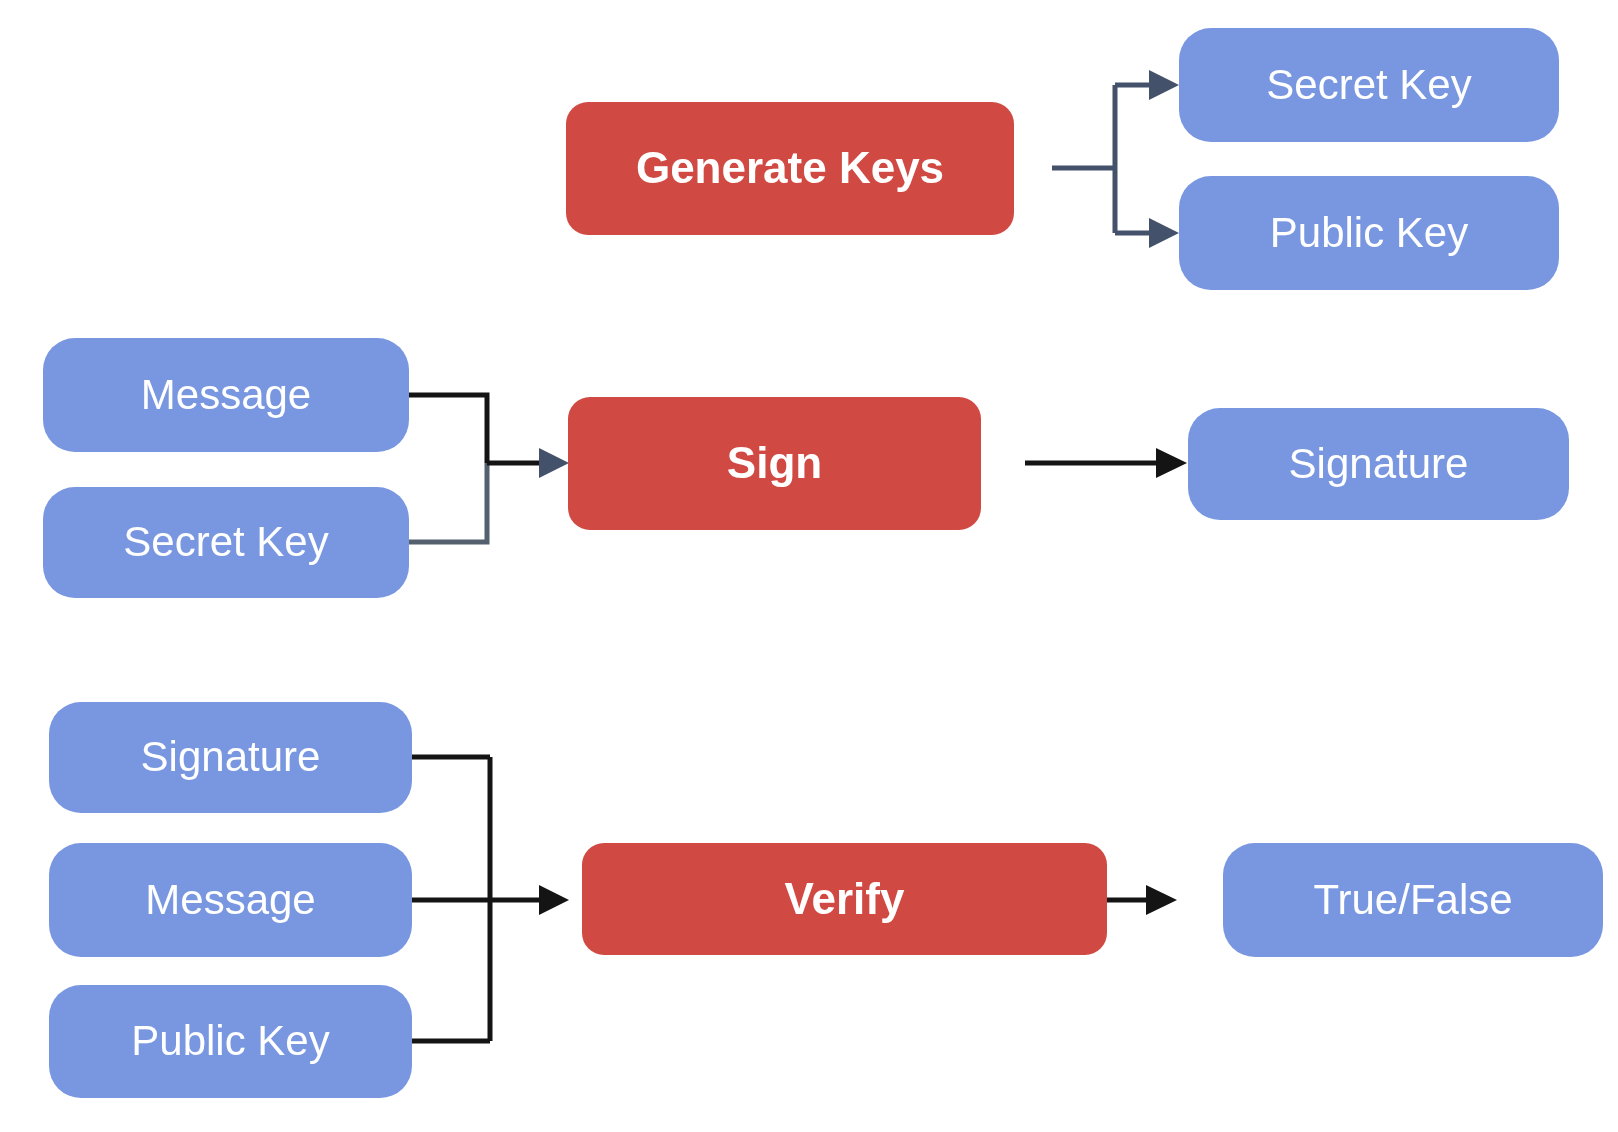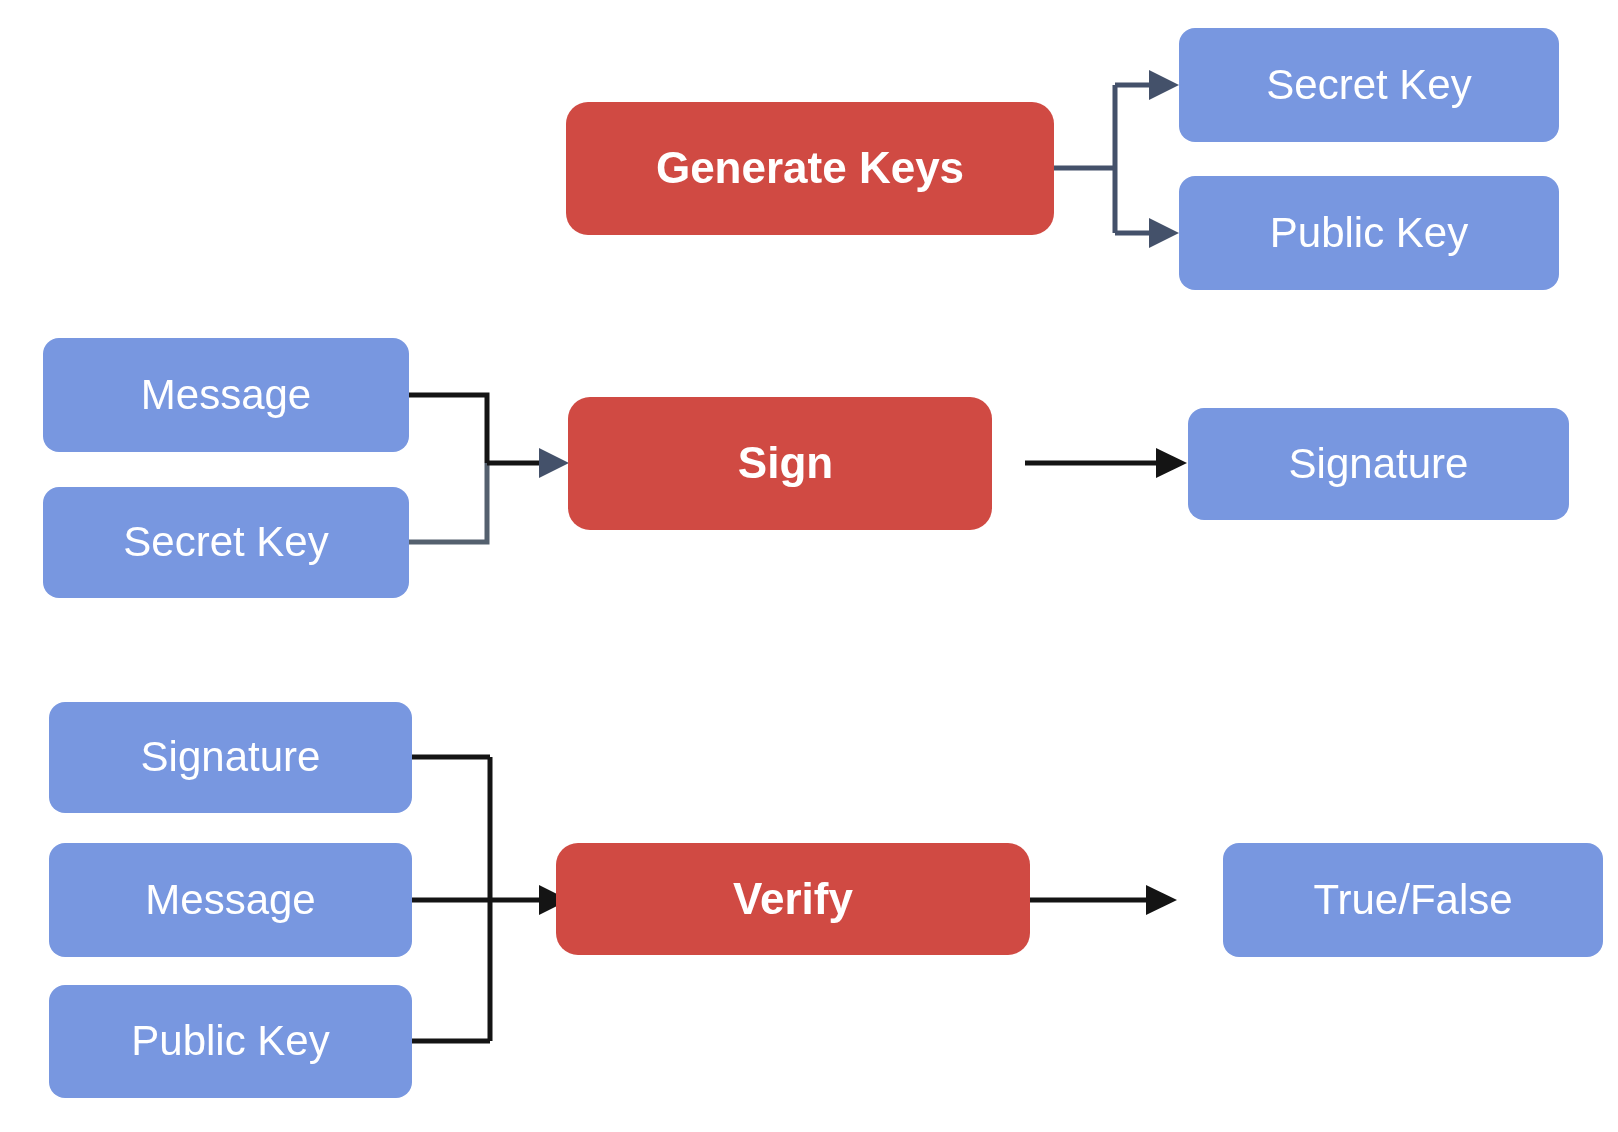--- a/index.html
+++ b/index.html
@@ -16,21 +16,21 @@
     left:0; top:0;
     width:1618px; height:1132px;
   }
   .node{
     position:absolute;
     display:flex;
     align-items:center;
     justify-content:center;
     color:#ffffff;
     text-align:center;
-    border-radius:16px;
+    border-radius:32px;
     line-height:1.1;
     white-space:nowrap;
   }
   .io{
     background:var(--io-color,#7897e0);
     font-size:42px;
     font-weight:400;
   }
   .process{
     background:var(--process-color,#d04a43);
@@ -68,37 +68,37 @@
       <path d="M 412 1041 H 490"></path>
       <path d="M 490 757 V 1041"></path>
       <path d="M 412 900 H 542"></path>
     </g>
     <polygon points="539,885 539,915 569,900" fill="#141414"></polygon>
 
     <path d="M 1023 900 H 1148" stroke="#141414" stroke-width="5" fill="none"></path>
     <polygon points="1146,885 1146,915 1177,900" fill="#141414"></polygon>
   </svg>
 
-  <div class="node process" style="left:566px; top:102px; width:488px; height:133px;">Generate Keys</div>
+  <div class="node process" style="left:566px; top:102px; width:448px; height:133px;">Generate Keys</div>
 
   <div class="node io" style="left:1179px; top:28px; width:380px; height:114px;">Secret Key</div>
 
   <div class="node io" style="left:1179px; top:176px; width:380px; height:114px;">Public Key</div>
 
   <div class="node io" style="left:43px; top:338px; width:366px; height:114px;">Message</div>
 
   <div class="node io" style="left:43px; top:487px; width:366px; height:111px;">Secret Key</div>
 
-  <div class="node process" style="left:568px; top:397px; width:413px; height:133px;padding-left:11px;">Sign</div>
+  <div class="node process" style="left:568px; top:397px; width:413px; height:133px;">Sign</div>
 
   <div class="node io" style="left:1188px; top:408px; width:381px; height:112px;">Signature</div>
 
   <div class="node io" style="left:49px; top:702px; width:363px; height:111px;">Signature</div>
 
   <div class="node io" style="left:49px; top:843px; width:363px; height:114px;">Message</div>
 
   <div class="node io" style="left:49px; top:985px; width:363px; height:113px;">Public Key</div>
 
-  <div class="node process" style="left:556px; top:843px; width:474px; height:112px;">Verify</div>
+  <div class="node process" style="left:582px; top:843px; width:525px; height:112px;">Verify</div>
 
   <div class="node io" style="left:1179px; top:843px; width:380px; height:114px;margin-left:44px;">True/False</div>
 
 </div>
 
 </body></html>

